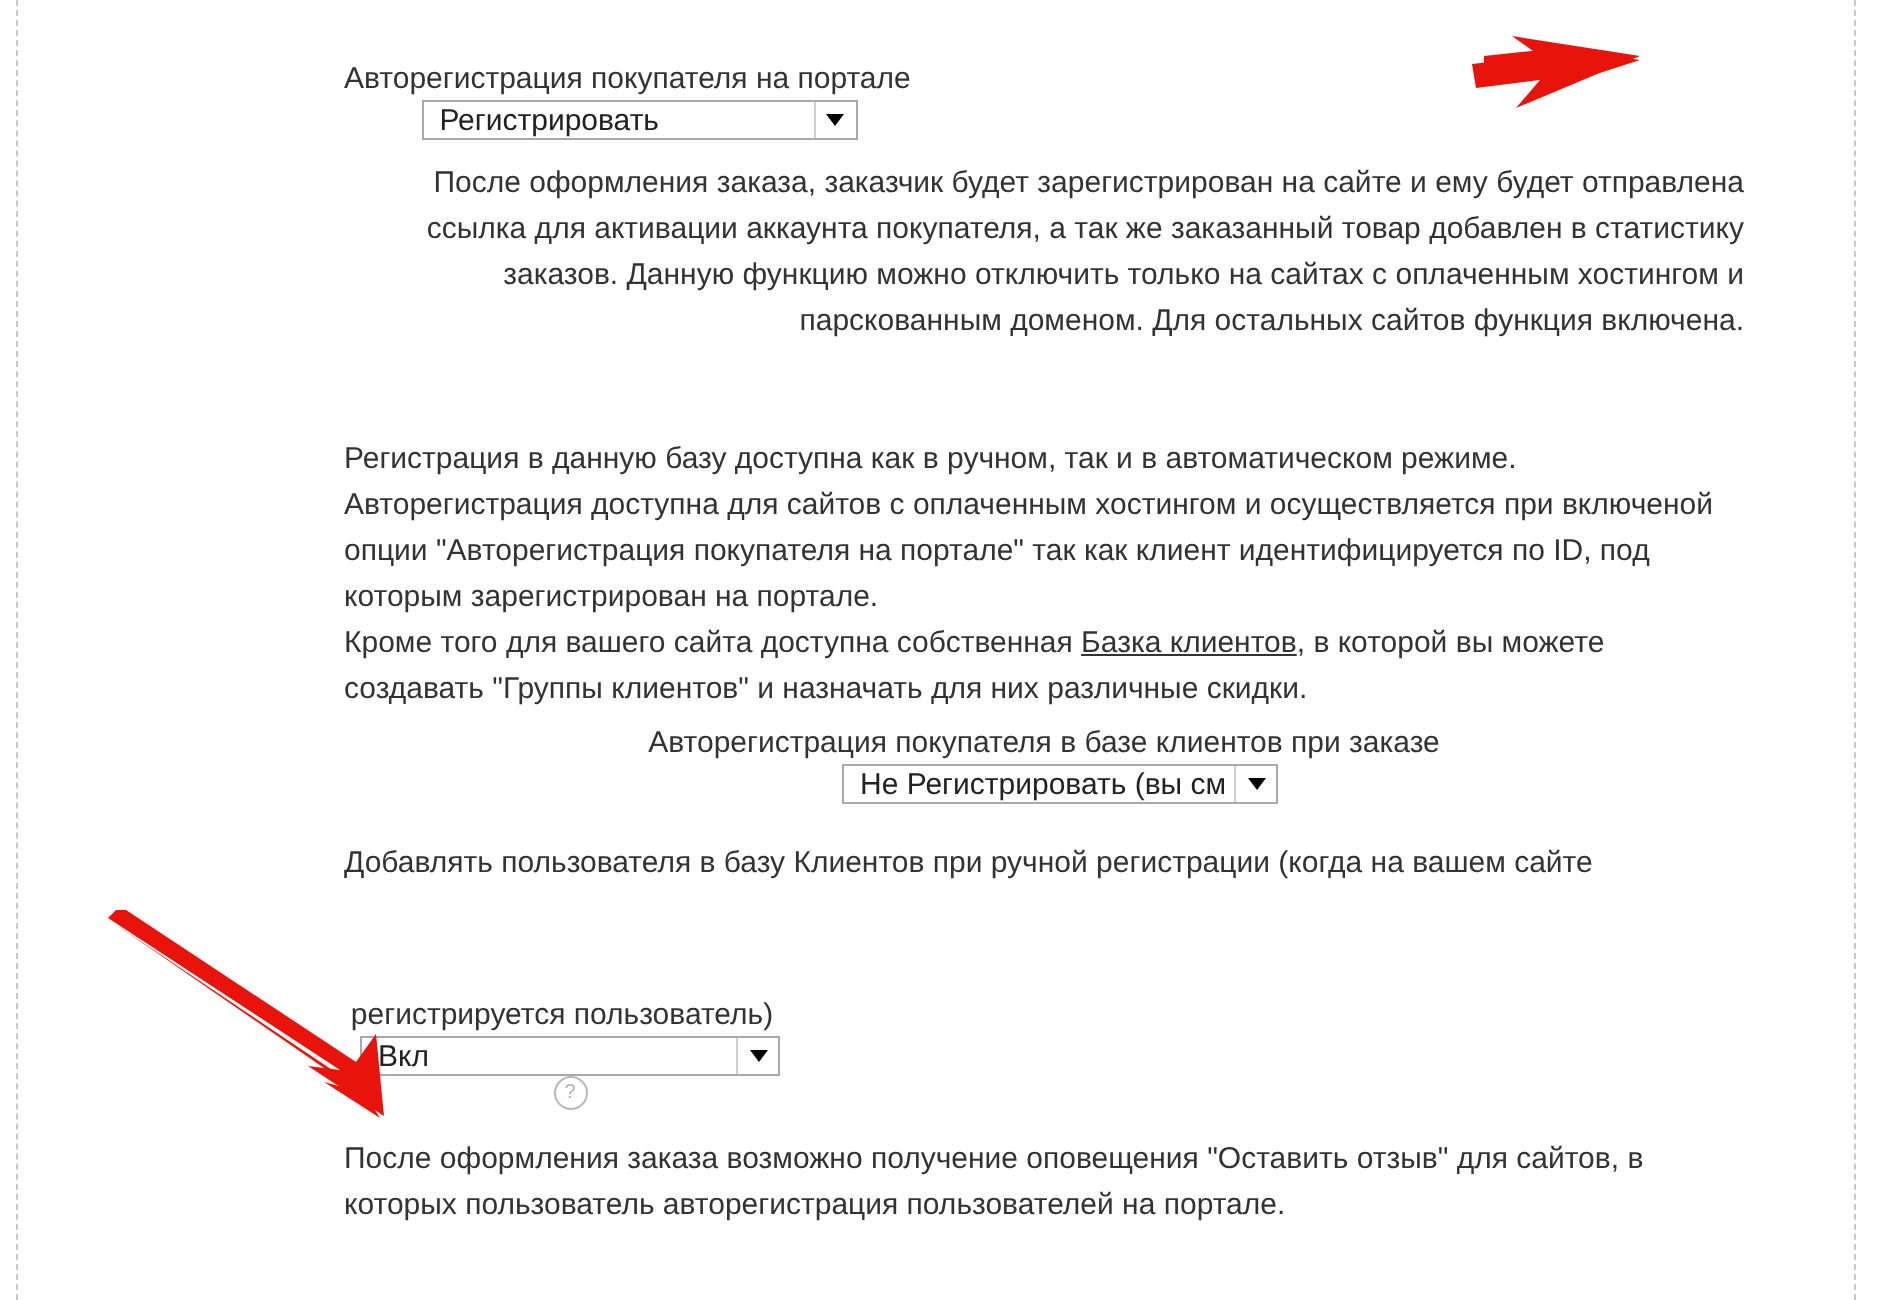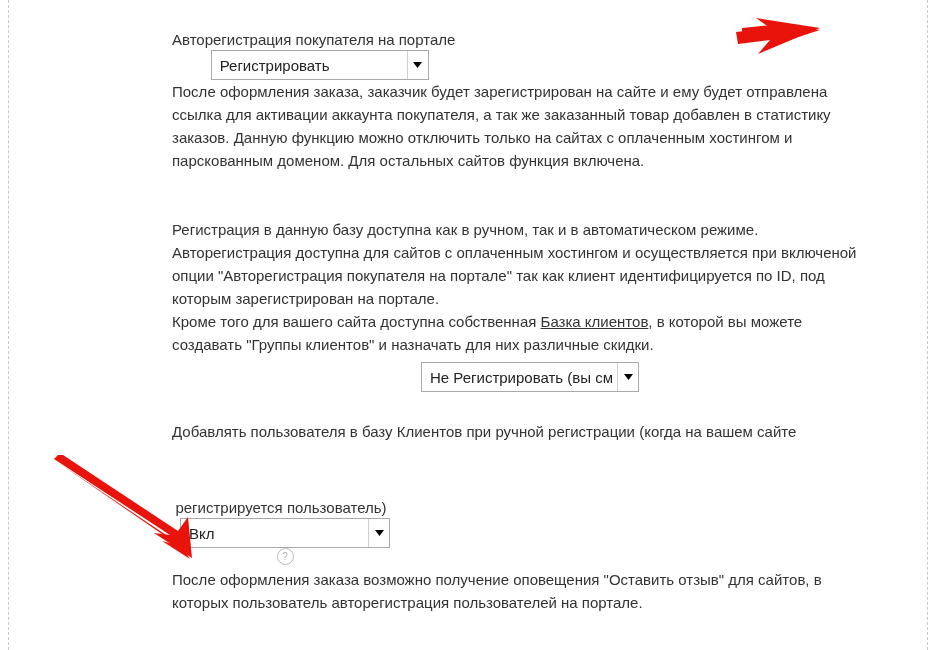--- a/index.html
+++ b/index.html
@@ -63,21 +63,21 @@
     color: #333;
     text-decoration: underline;
   }
 
   
   .select {
     position: relative;
     display: inline-flex;
     align-items: center;
     box-sizing: border-box;
-    height: 30px;
+    height: 20px;
     border: 1px solid #a9a9a9;
     background: #ffffff;
     font-size: 15px;
     color: #222;
     padding: 0 26px 0 8px;
     white-space: nowrap;
     overflow: hidden;
   }
   .select .txt {
     overflow: hidden;
@@ -110,21 +110,21 @@
     color: #b0b0b0;
     font-size: 10px;
     line-height: 1;
     margin-left: 8px;
     background: #fff;
     user-select: none;
   }
 
   
   #block-autoreg-row   { position: absolute; left: 0;  top: 30px; }
-  #para-1              { position: absolute; left: 0;  top: 80px;  width: 700px; }
+  #para-1              { position: absolute; left: 0;  top: 80px;  width: 700px; text-align: right; }
   #para-2              { position: absolute; left: 0;  top: 218px; width: 700px; }
   #block-base-row      { position: absolute; left: 0;  top: 362px; width: 700px; }
   #para-3              { position: absolute; left: 0;  top: 420px; width: 700px; }
   #block-manual-row    { position: absolute; left: 0;  top: 498px; text-align: right; }
   #para-4              { position: absolute; left: 0;  top: 568px; width: 700px; }
 
   #select-autoreg  { width: 218px; margin-left: 12px; }
   #select-base     { width: 218px; margin-left: 16px; }
   #select-manual   { width: 210px; margin-left: 8px; }
 
@@ -157,20 +157,21 @@
     </div>
 
     <p class="para" id="para-1">После оформления заказа, заказчик будет зарегистрирован на сайте и ему будет отправлена ссылка для активации аккаунта покупателя, а так же заказанный товар добавлен в статистику заказов. Данную функцию можно отключить только на сайтах с оплаченным хостингом и парскованным доменом. Для остальных сайтов функция включена.</p>
 
     <div id="para-2">
       <p class="para">Регистрация в данную базу доступна как в ручном, так и в автоматическом режиме. Авторегистрация доступна для сайтов с оплаченным хостингом и осуществляется при включеной опции "Авторегистрация покупателя на портале" так как клиент идентифицируется по ID, под которым зарегистрирован на портале.</p>
       <p class="para"><span>Кроме того для вашего сайта доступна собственная </span><a class="inline-link" href="#">Базка клиентов</a><span>, в которой вы можете создавать "Группы клиентов" и назначать для них различные скидки.</span></p>
     </div>
 
     <div class="row" id="block-base-row">
+      <span class="label">Авторегистрация покупателя в базе клиентов при заказе</span>
       <span class="select" id="select-base">
         <span class="txt">Не Регистрировать (вы см</span>
         <span class="arrow-box">
           <svg width="9" height="6" viewBox="0 0 9 6" aria-hidden="true">
             <polygon points="0,0 9,0 4.5,6" fill="#000"></polygon>
           </svg>
         </span>
       </span>
     </div>
 

